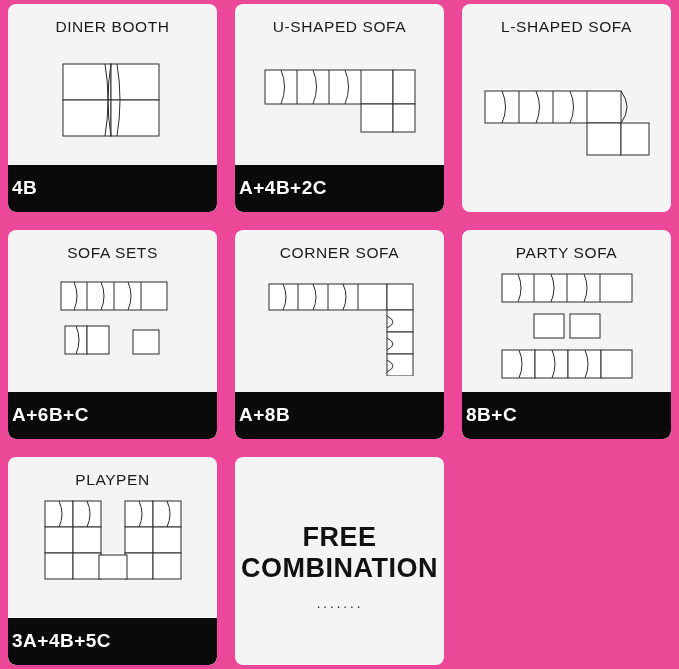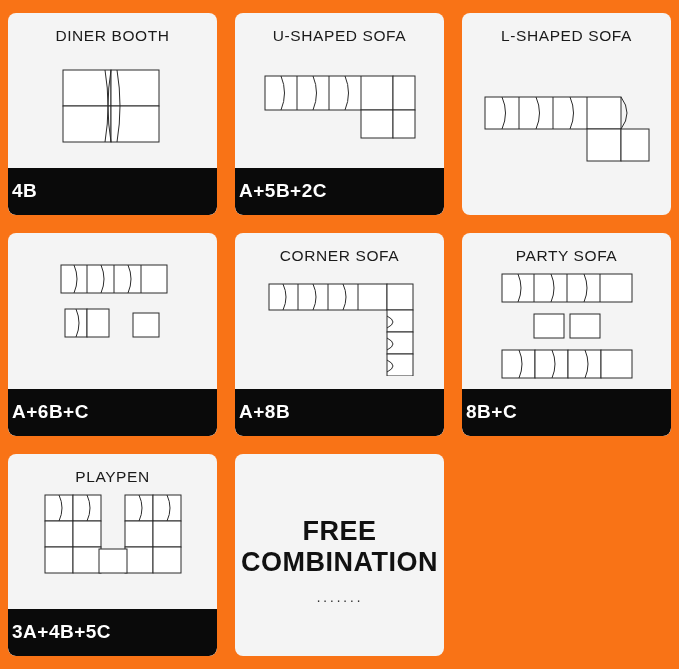--- a/index.html
+++ b/index.html
@@ -5,23 +5,23 @@
   html, body {
     margin: 0;
     padding: 0;
     background: #ffffff;
     font-family: "Liberation Sans", sans-serif;
   }
   #page {
     width: 679px;
     height: 669px;
     position: relative;
-    background: #f97316;
+    background: #ec4899;
     box-sizing: border-box;
-    padding: 13px 8px;
+    padding: 4px 8px;
   }
   .grid {
     display: grid;
     grid-template-columns: repeat(3, 1fr);
     grid-template-rows: repeat(3, 1fr);
     column-gap: 18px;
     row-gap: 18px;
     width: 100%;
     height: 100%;
   }
@@ -123,21 +123,21 @@
             <line x1="106" y1="16" x2="106" y2="50"></line>
             <path d="M26 16 q7 17 0 34" fill="none"></path>
             <path d="M58 16 q7 17 0 34" fill="none"></path>
             <path d="M90 16 q7 17 0 34" fill="none"></path>
             <rect x="106" y="50" width="32" height="28"></rect>
             <rect x="138" y="16" width="22" height="34"></rect>
             <rect x="138" y="50" width="22" height="28"></rect>
           </g>
         </svg>
       </div>
-      <div class="card-code">A+5B+2C</div>
+      <div class="card-code">A+4B+2C</div>
     </div>
 
     <div class="card">
       <div class="card-title">L-SHAPED SOFA</div>
       <div class="card-figure">
         <svg width="180" height="92" viewBox="0 0 180 92">
           <g fill="#ffffff" stroke="#2b2b2b" stroke-width="1">
             <rect x="8" y="14" width="136" height="32"></rect>
             <line x1="42" y1="14" x2="42" y2="46"></line>
             <line x1="76" y1="14" x2="76" y2="46"></line>
@@ -147,20 +147,21 @@
             <path d="M93 14 q7 16 0 32" fill="none"></path>
             <path d="M144 14 q12 16 0 32" fill="none"></path>
             <rect x="110" y="46" width="34" height="32"></rect>
             <rect x="144" y="46" width="28" height="32"></rect>
           </g>
         </svg>
       </div>
     </div>
 
     <div class="card">
+      <div class="card-title">SOFA SETS</div>
       <div class="card-figure">
         <svg width="140" height="100" viewBox="0 0 140 100">
           <g fill="#ffffff" stroke="#2b2b2b" stroke-width="1">
             <rect x="18" y="6" width="106" height="28"></rect>
             <line x1="44" y1="6" x2="44" y2="34"></line>
             <line x1="71" y1="6" x2="71" y2="34"></line>
             <line x1="98" y1="6" x2="98" y2="34"></line>
             <path d="M31 6 q6 14 0 28" fill="none"></path>
             <path d="M58 6 q6 14 0 28" fill="none"></path>
             <path d="M85 6 q6 14 0 28" fill="none"></path>

